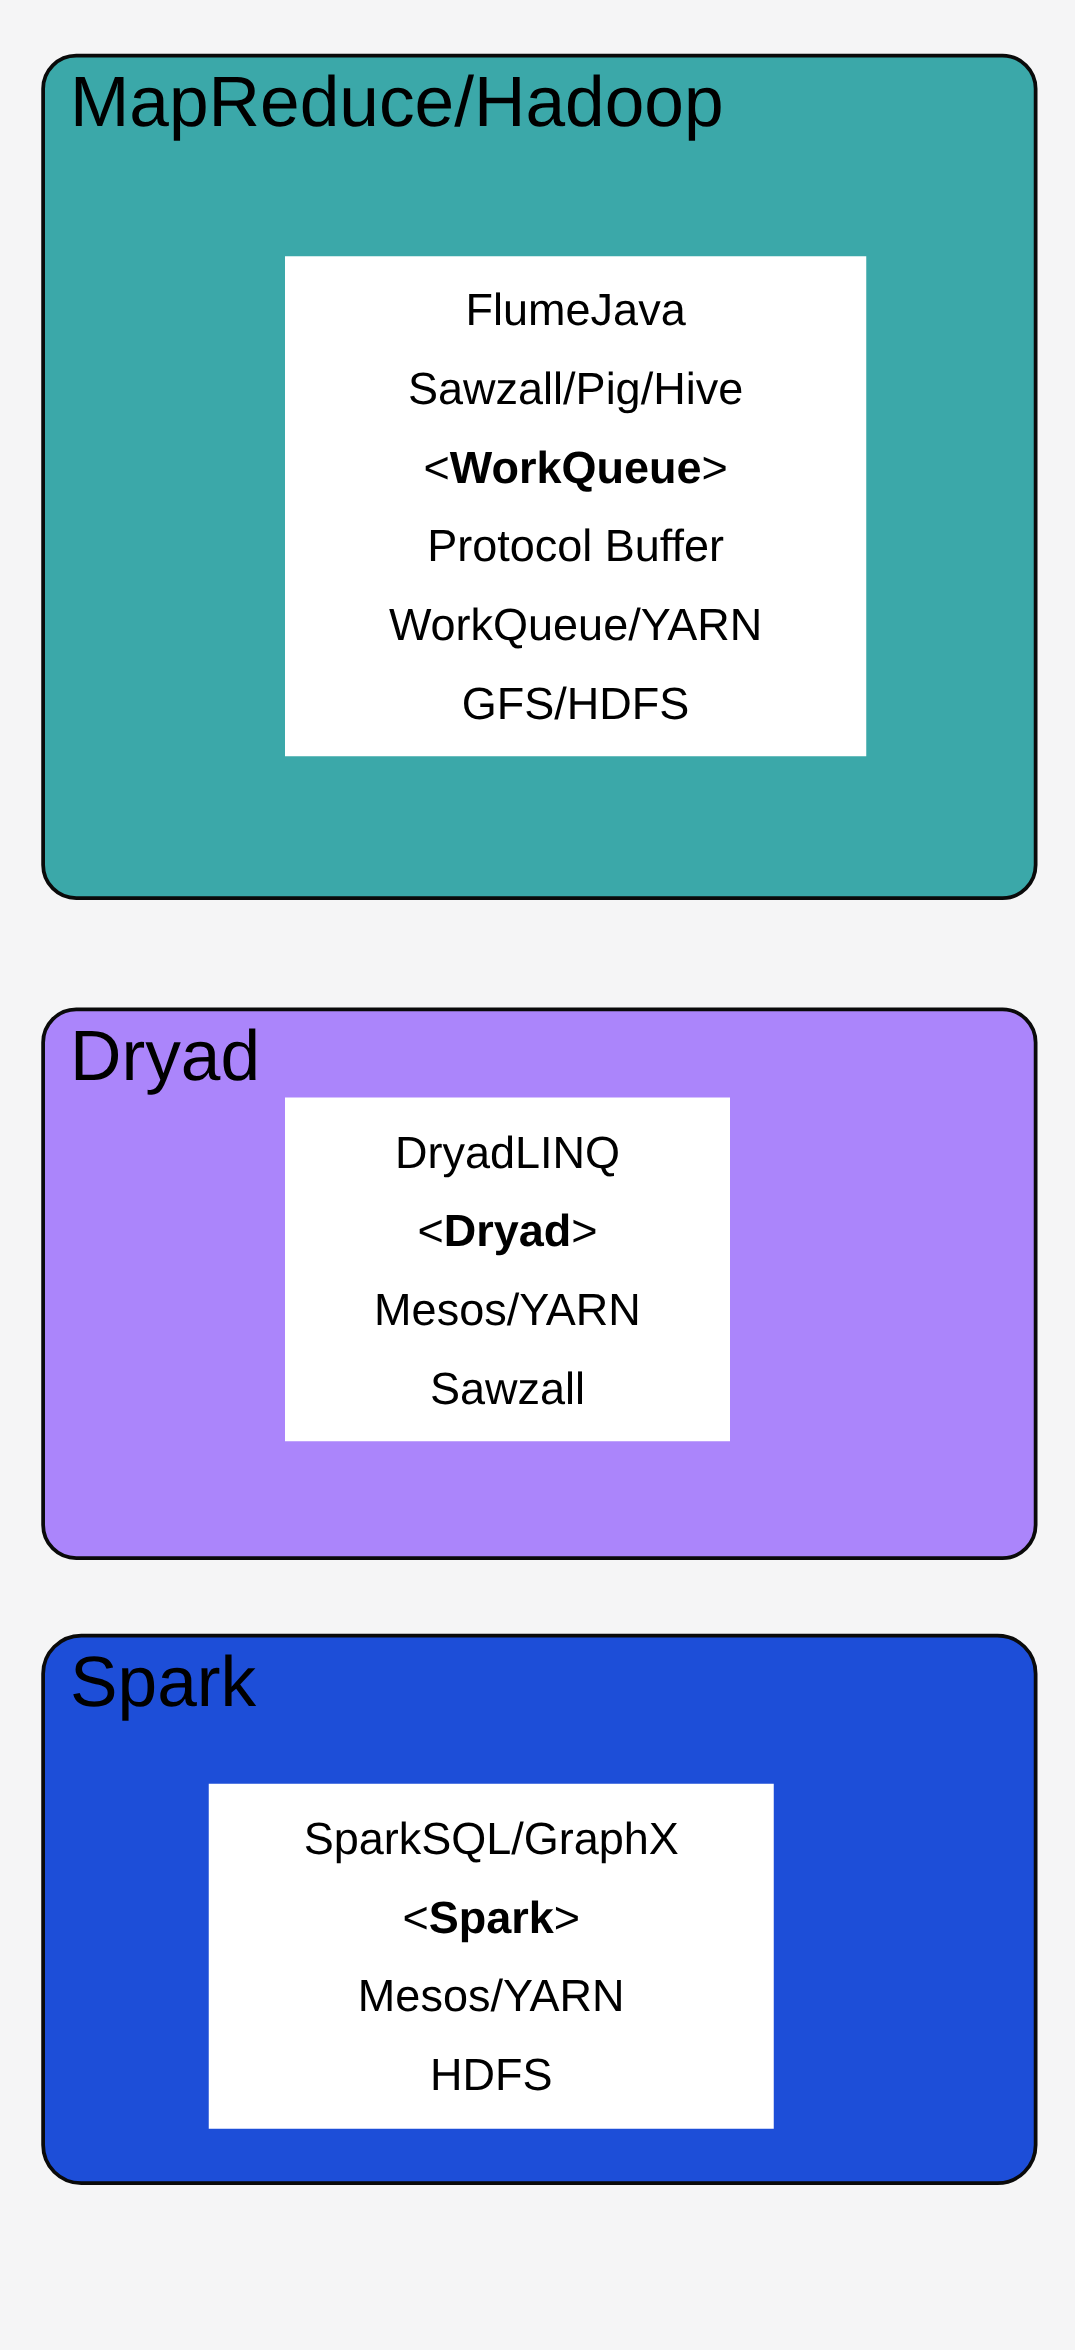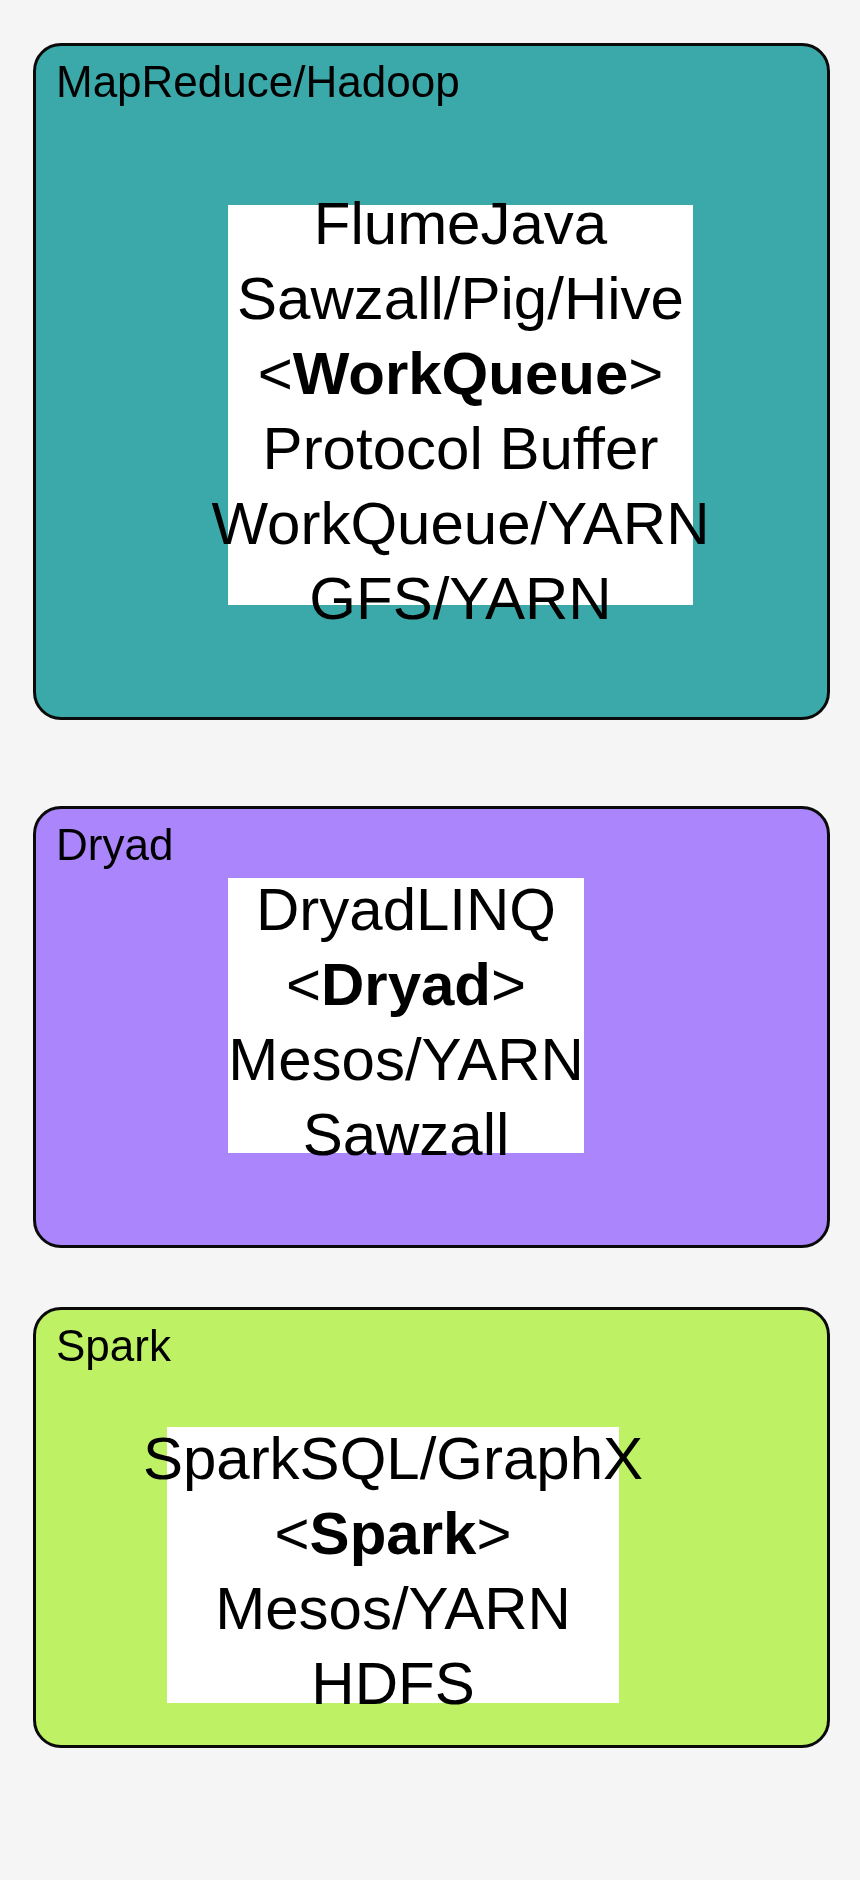--- a/index.html
+++ b/index.html
@@ -20,71 +20,70 @@
     border: 3px solid #0a0a0a;
     border-radius: 28px;
   }
   .panel-1 { top: 43px;   height: 677px; }
   .panel-2 { top: 806px;  height: 442px; }
   .panel-3 { top: 1307px; height: 441px; }
   .panel-title {
     position: absolute;
     left: 20px;
     top: 8px;
-    font-size: 44px;
+    font-size: 57px;
     line-height: 56px;
     color: #000;
     white-space: nowrap;
   }
   .stack-box {
     position: absolute;
     background: #ffffff;
     display: flex;
     flex-direction: column;
     justify-content: center;
     align-items: center;
   }
   .panel-1 .stack-box { left: 192px; top: 159px; width: 465px; height: 400px; }
   .panel-2 .stack-box { left: 192px; top: 69px;  width: 356px; height: 275px; }
   .panel-3 .stack-box { left: 131px; top: 117px; width: 452px; height: 276px; }
   .stack-line {
-    font-size: 60px;
+    font-size: 36px;
     line-height: 63px;
     text-align: right;
     white-space: nowrap;
-    margin-top: 12px;
   }
   .stack-line b { font-weight: bold; }
 </style>
 </head>
 <body>
 
 <div class="panel panel-1" style="background-color: rgb(59, 168, 169);">
   <div class="panel-title">MapReduce/Hadoop</div>
   <div class="stack-box">
       <div class="stack-line">FlumeJava</div>
       <div class="stack-line">Sawzall/Pig/Hive</div>
       <div class="stack-line">&lt;<b>WorkQueue</b>&gt;</div>
       <div class="stack-line">Protocol Buffer</div>
       <div class="stack-line">WorkQueue/YARN</div>
-      <div class="stack-line">GFS/YARN</div>
+      <div class="stack-line">GFS/HDFS</div>
     </div>
 </div>
 
 <div class="panel panel-2" style="background-color: rgb(171, 133, 251); padding-left: 43px;">
   <div class="panel-title">Dryad</div>
   <div class="stack-box">
       <div class="stack-line">DryadLINQ</div>
       <div class="stack-line">&lt;<b>Dryad</b>&gt;</div>
       <div class="stack-line">Mesos/YARN</div>
       <div class="stack-line">Sawzall</div>
     </div>
 </div>
 
-<div class="panel panel-3" style="background-color: #bef264;">
+<div class="panel panel-3" style="background-color: #1d4ed8; border-radius: 32px;">
   <div class="panel-title">Spark</div>
   <div class="stack-box">
       <div class="stack-line">SparkSQL/GraphX</div>
       <div class="stack-line">&lt;<b>Spark</b>&gt;</div>
       <div class="stack-line">Mesos/YARN</div>
       <div class="stack-line">HDFS</div>
     </div>
 </div>
 
 </body></html>

